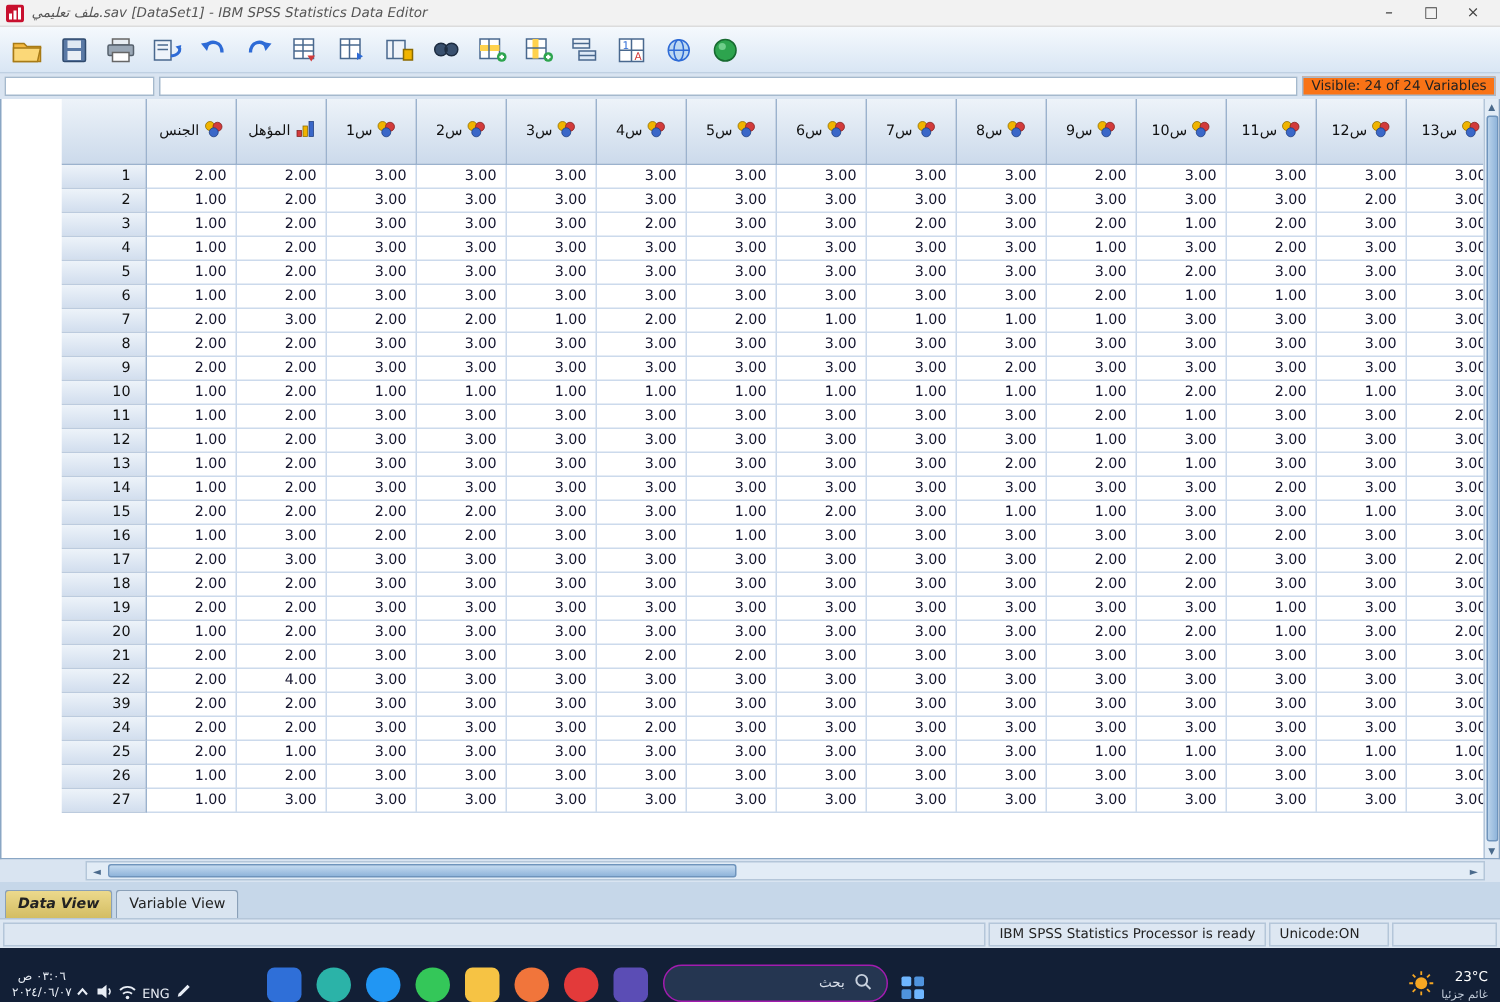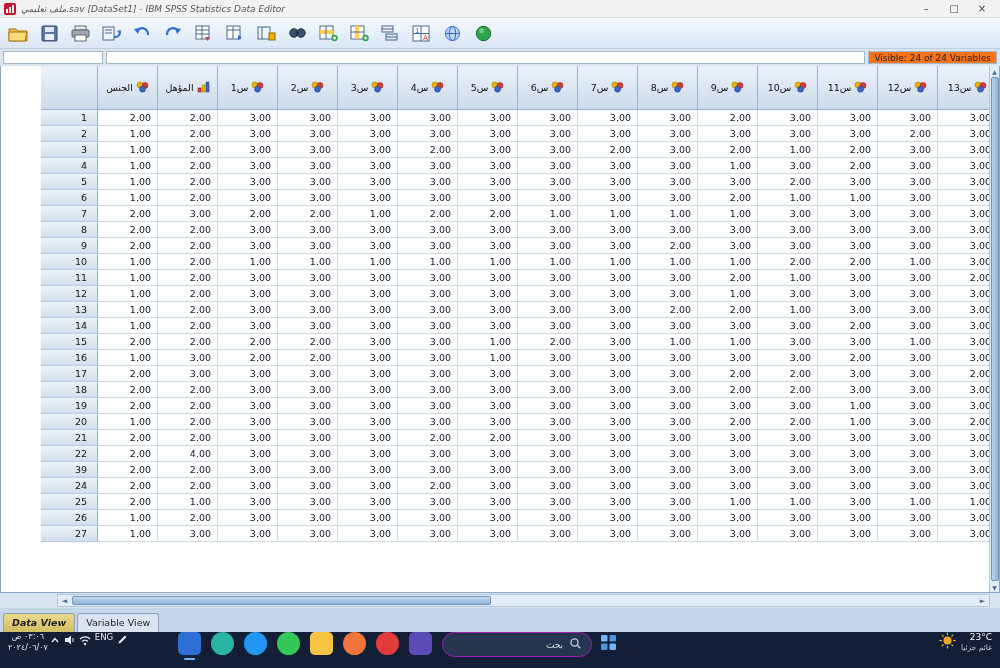--- a/index.html
+++ b/index.html
@@ -61,21 +61,21 @@
   .tab { font-size:9.5px; color:#222; padding:3px 8px 4px; border:1px solid #8aa0b8; border-bottom:none; border-radius:3px 3px 0 0; cursor:default; }
   .tab.active { background:linear-gradient(#ecd98c,#d3bd63); font-weight:bold;font-style:italic; }
   .tab.inactive { background:#d9e4f0; }
 
   
   .statusbar { height:20px; background:#dde7f2; border-top:1px solid #b4c6d9; display:flex; align-items:center; gap:2px; padding:1px 2px; font-size:9px; color:#222; }
   .status-panel { border:1px solid #b4c6d9; height:16px; display:flex; align-items:center; padding:0 6px; white-space:nowrap; }
   .sp-fill { flex:1; }
 
   
-  .taskbar { height:36px; background:#121f36; display:flex; align-items:flex-start; color:#fff; padding:0 8px; gap:0; flex:0 0 36px; }
+  .taskbar { height:36px; background:#121f36; display:flex; align-items:flex-end; color:#fff; padding:0 8px; gap:0; flex:0 0 36px; }
   .clock { text-align:center; font-size:8px; line-height:1.35; color:#e8edf5; }
   .tray-icon { width:15px; height:15px; display:flex; align-items:center; justify-content:center; }
   .lang { font-size:8.5px; color:#e8edf5; padding:0 2px; }
   .task-apps { display:flex; gap:10px; margin-left:48px; align-items:center; }
   .task-app { width:23px; height:23px; border-radius:5px; display:flex; align-items:center; justify-content:center; position:relative; }
   .task-app.round { border-radius:50%; }
   .task-app.active::after { content:""; position:absolute; bottom:-5px; left:6px; width:11px; height:2px; background:#6fb6ff; border-radius:1px; }
   .searchbox { width:150px; height:25px; background:#253651; border:1px solid #a21caf; border-radius:13px; display:flex; align-items:center; justify-content:flex-end; gap:6px; padding:0 9px; margin-left:10px; }
   .search-text { font-size:9px; color:#d8dee8; }
   .taskview { width:20px; height:20px; display:flex; align-items:center; justify-content:center; margin-left:6px; }
@@ -903,20 +903,26 @@
       <div class="hs-arrow" style="margin-left:auto">►</div>
     </div>
     <div class="hs-corner"></div>
   </div>
 
   <div class="tabstrip">
     <div class="tab active">Data View</div>
     <div class="tab inactive">Variable View</div>
   </div>
 
+  <div class="statusbar">
+    <div class="status-panel sp-fill"></div>
+    <div class="status-panel">IBM SPSS Statistics Processor is ready</div>
+    <div class="status-panel" style="width:80px">Unicode:ON</div>
+    <div class="status-panel" style="width:70px"></div>
+  </div>
 
   <div class="taskbar">
     <div class="clock">
       <div>٠٣:٠٦ ص</div>
       <div>٢٠٢٤/٠٦/٠٧</div>
     </div>
     <span class="tray-icon">
       <svg width="12" height="12" viewBox="0 0 12 12">
           <path d="M3 8 L6 4.5 L9 8" stroke="#e8edf5" stroke-width="1.4" fill="none"></path>
         </svg>

